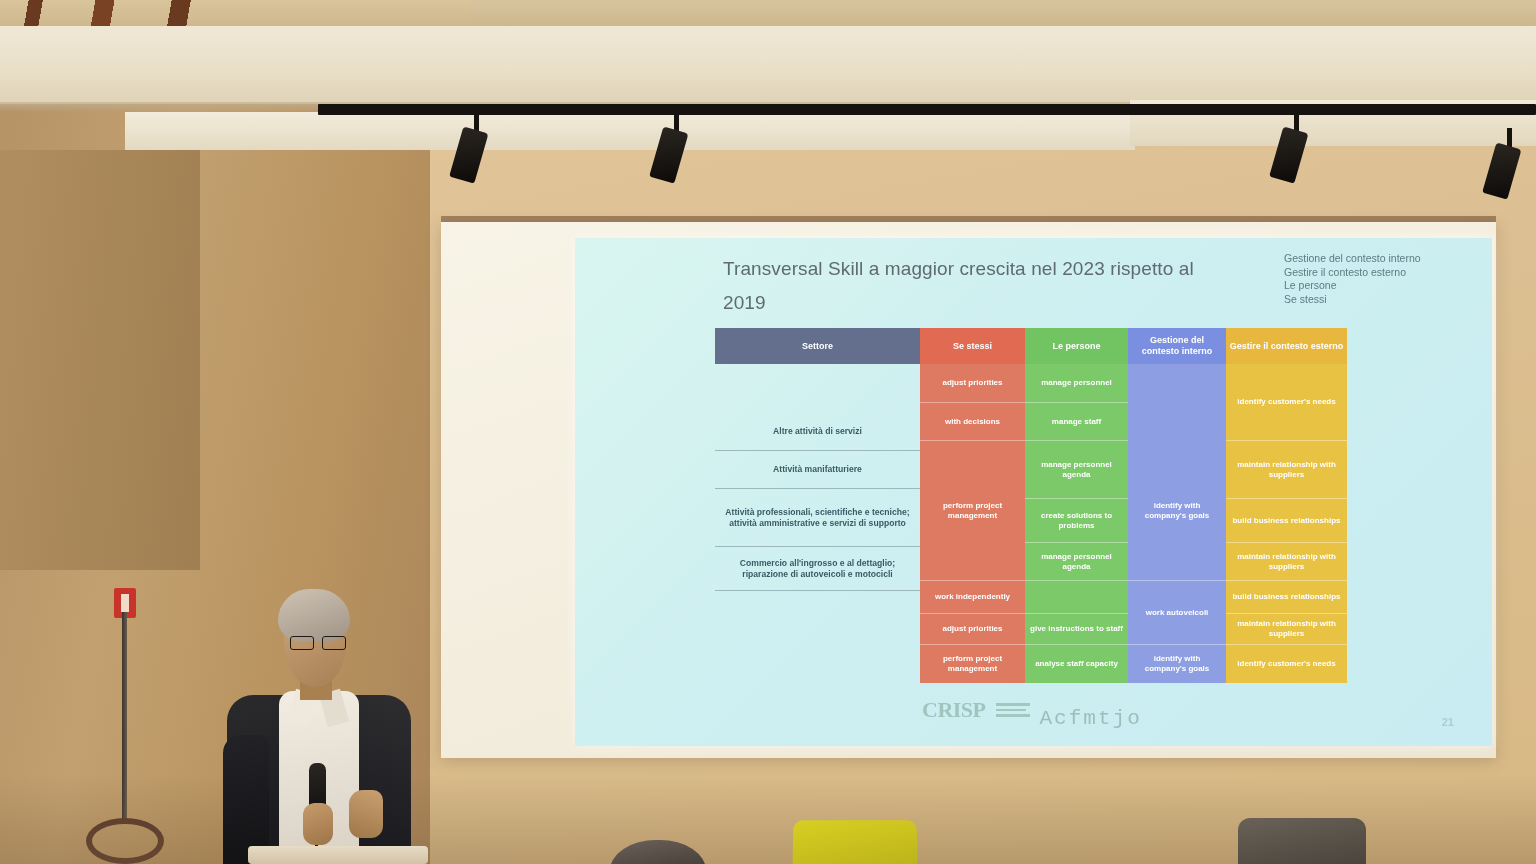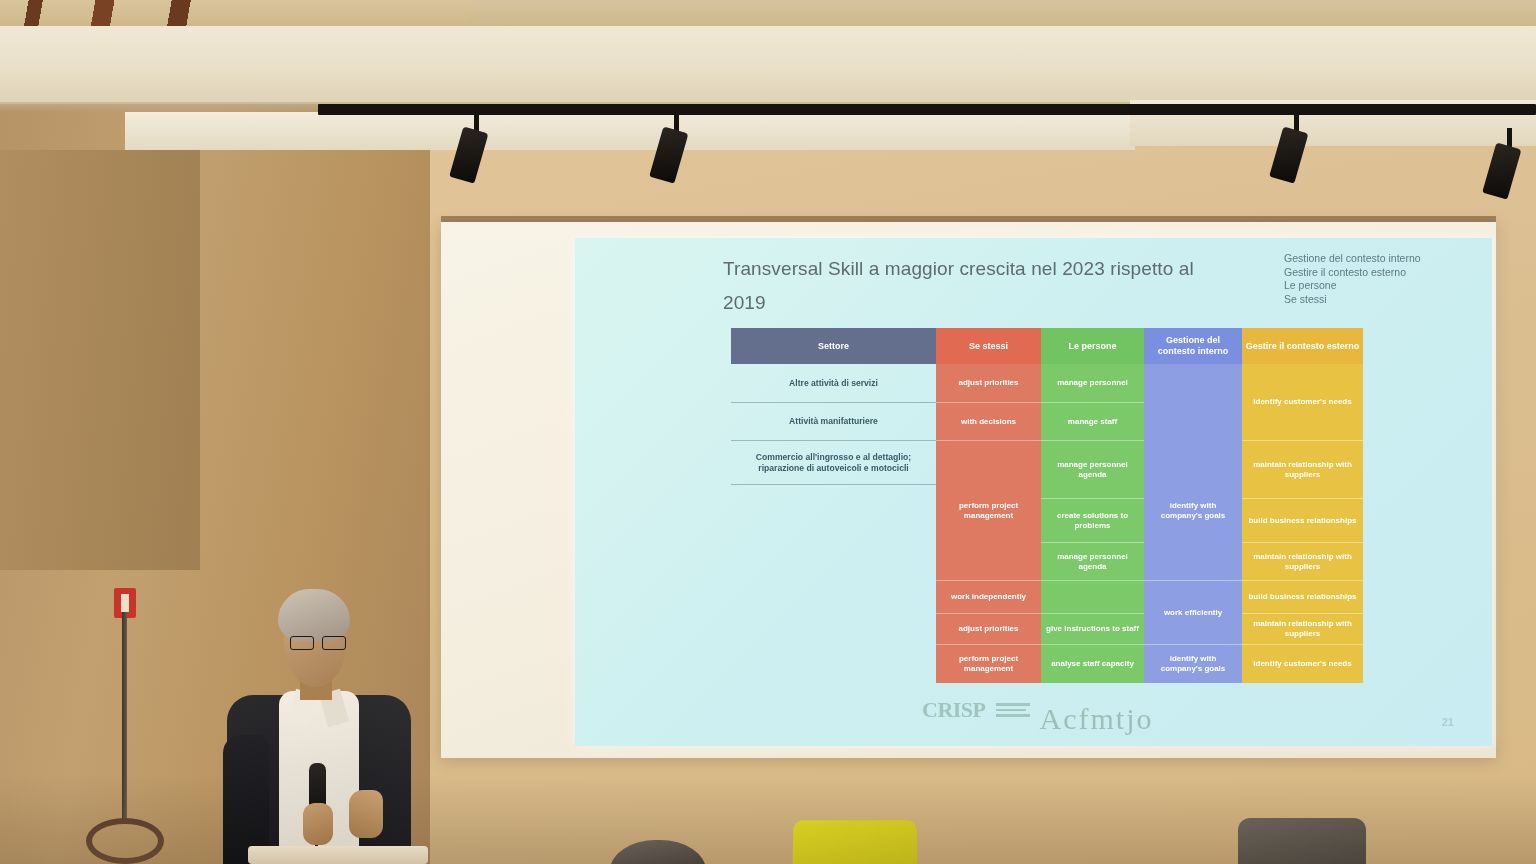--- a/index.html
+++ b/index.html
@@ -114,36 +114,36 @@
     margin-left:15px;
   }
   .legend {
     position:absolute; right:18px; top:14px; width:190px;
     font-size:10.5px; line-height:13.5px; color:#5f7a84; text-align:left;
   }
   .legend div{ white-space:nowrap; }
 
   
   .tbl {
-    position:absolute; left:156px; top:90px; width:632px;
+    position:absolute; left:140px; top:90px; width:632px;
   }
   .thead { display:flex; height:36px; }
   .th {
     display:flex; align-items:center; justify-content:center; text-align:center;
     color:#ffffff; font-size:9px; font-weight:bold; line-height:11px;
     padding:0 3px;
   }
   .th-sector { width:205px; background:#636f8c; }
   .th-self   { width:105px; background:#e06a52; }
   .th-people { width:103px; background:#72c462; }
   .th-int    { width:98px;  background:#7b8fe0; }
   .th-ext    { width:121px; background:#e8b83e; }
 
   .tbody { display:flex; }
-  .col-sector { width:205px; }
+  .col-sector { width:205px;margin-top:48px; }
   .col-self   { width:105px; }
   .col-people { width:103px; }
   .col-int    { width:98px; }
   .col-ext    { width:121px; }
 
   .sector-cell {
     display:flex; align-items:center; justify-content:center; text-align:center;
     font-size:8.6px; line-height:11px; font-weight:bold; color:#3c5a66;
     border-bottom:1.6px solid #9cb8bd; padding:2px 6px;
   }
@@ -166,21 +166,21 @@
   }
   .crisp {
     font-size:22px; font-weight:bold; color:#8fb8ad; letter-spacing:-.5px;
     opacity:.75; font-family:"Liberation Serif", serif;
   }
   .crisp-bars { display:flex; flex-direction:column; gap:3px; opacity:.7;}
   .crisp-bars i { display:block; width:34px; height:2.5px; background:#8fb8ad; }
   .crisp-bars i:nth-child(2){ width:30px; }
   .crisp-bars i:nth-child(3){ width:34px; }
   .acfm {
-    font-family:Liberation Serif, serif; font-size:30px; color:#93b3ab;
+    font-family:Liberation Mono, monospace; font-size:21px; color:#93b3ab;
     opacity:.8; letter-spacing:2px;margin-top:17px;
   }
   .page-num {
     position:absolute; right:38px; bottom:18px; font-size:11px;
     color:#a8cfd2; font-weight:bold;
   }
 
   
   .person { position:absolute; left:205px; top:585px; width:240px; height:279px; }
   .p-hair {
@@ -345,20 +345,21 @@
         <div class="th th-people">Le persone</div>
         <div class="th th-int">Gestione del contesto interno</div>
         <div class="th th-ext">Gestire il contesto esterno</div>
       </div>
 
       <div class="tbody">
 
         <div class="col-sector">
           <div class="sector-cell" style="height:39px">Altre attività di servizi</div>
           <div class="sector-cell" style="height:38px">Attività manifatturiere</div>
+          <div class="sector-cell" style="height:58px">Attività professionali, scientifiche e tecniche; attività amministrative e servizi di supporto</div>
           <div class="sector-cell" style="height:44px">Commercio all'ingrosso e al dettaglio; riparazione di autoveicoli e motocicli</div>
         </div>
 
         <div class="col-self">
           <div class="cell c-self" style="height:39px">adjust priorities</div>
           <div class="cell c-self" style="height:38px">with decisions</div>
           <div class="cell c-self" style="height:140px">perform project management</div>
           <div class="cell c-self" style="height:33px">work independently</div>
           <div class="cell c-self" style="height:31px">adjust priorities</div>
           <div class="cell c-self" style="height:38px;border-bottom:none">perform project management</div>
@@ -371,21 +372,21 @@
           <div class="cell c-people" style="height:44px">create solutions to problems</div>
           <div class="cell c-people" style="height:38px">manage personnel agenda</div>
           <div class="cell c-empty-green" style="height:33px"></div>
           <div class="cell c-people" style="height:31px">give instructions to staff</div>
           <div class="cell c-people" style="height:38px;border-bottom:none">analyse staff capacity</div>
         </div>
 
         <div class="col-int">
           <div class="cell c-empty" style="height:77px;border-bottom:none"></div>
           <div class="cell c-int" style="height:140px">identify with company's goals</div>
-          <div class="cell c-int" style="height:64px">work efficiently</div>
+          <div class="cell c-int" style="height:64px">work autoveicoli</div>
           <div class="cell c-int" style="height:38px;border-bottom:none">identify with company's goals</div>
         </div>
 
         <div class="col-ext">
           <div class="cell c-ext" style="height:77px">identify customer's needs</div>
           <div class="cell c-ext" style="height:58px">maintain relationship with suppliers</div>
           <div class="cell c-ext" style="height:44px">build business relationships</div>
           <div class="cell c-ext" style="height:38px">maintain relationship with suppliers</div>
           <div class="cell c-ext" style="height:33px">build business relationships</div>
           <div class="cell c-ext" style="height:31px">maintain relationship with suppliers</div>

